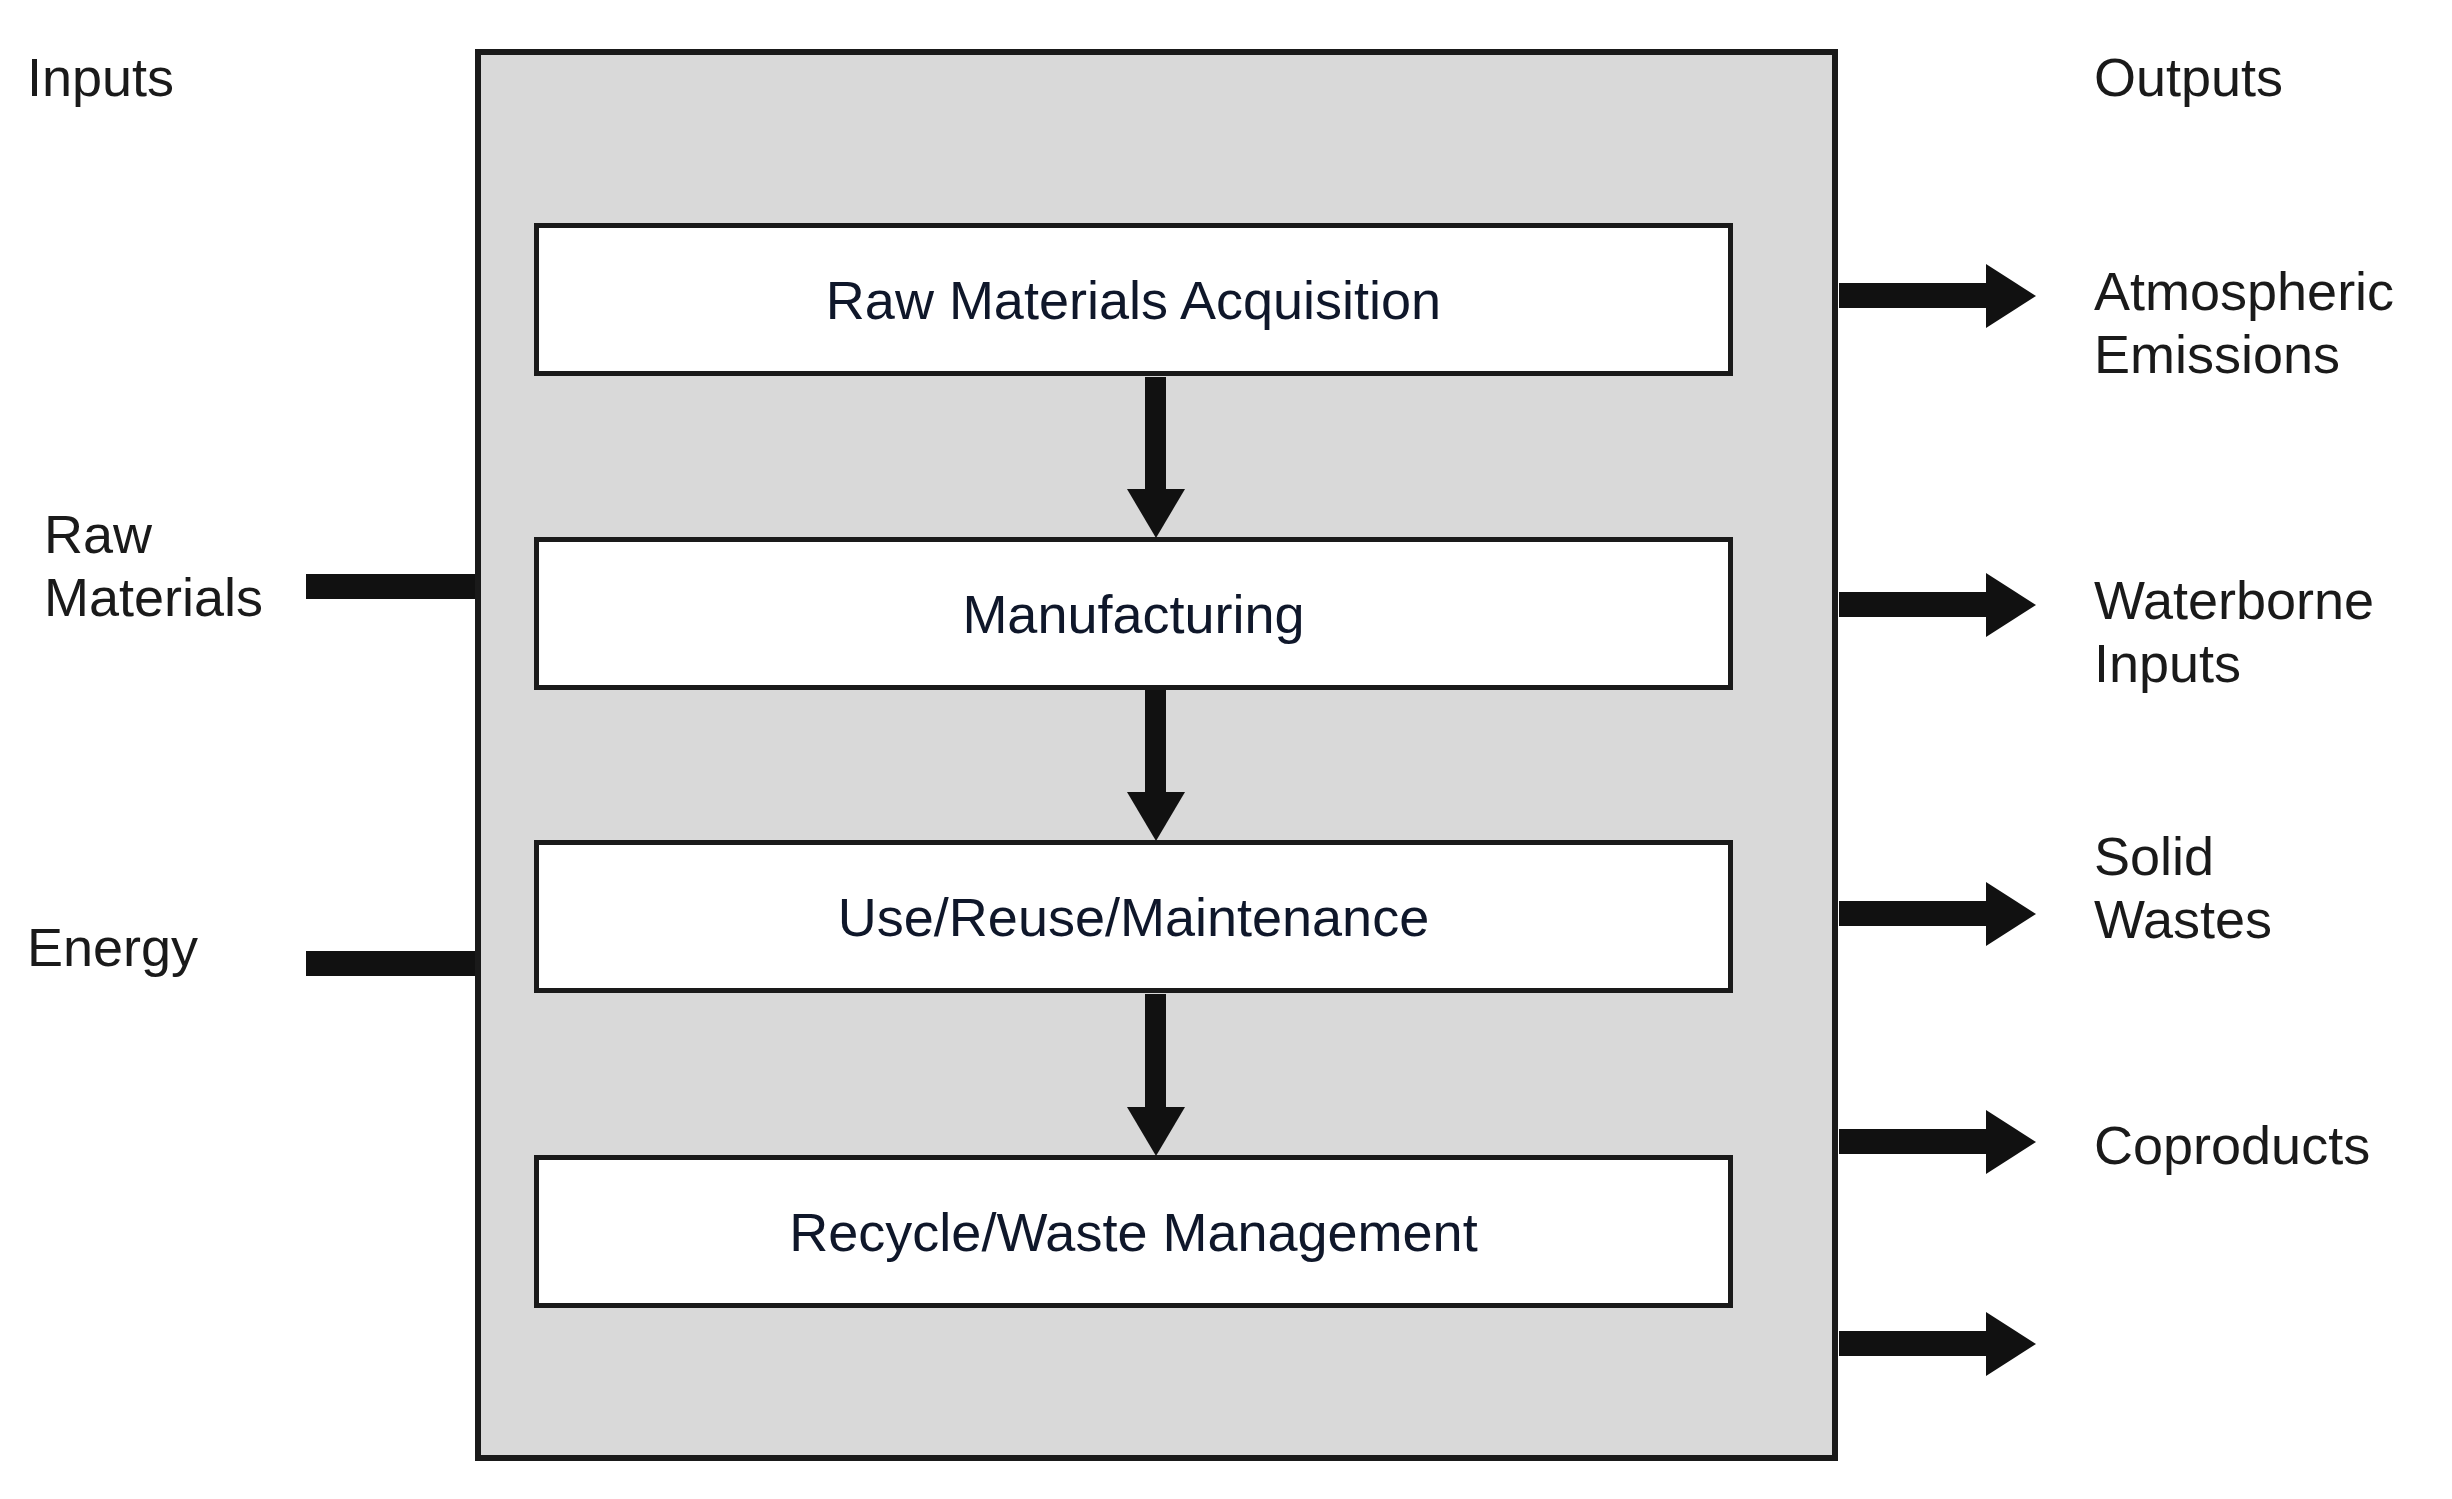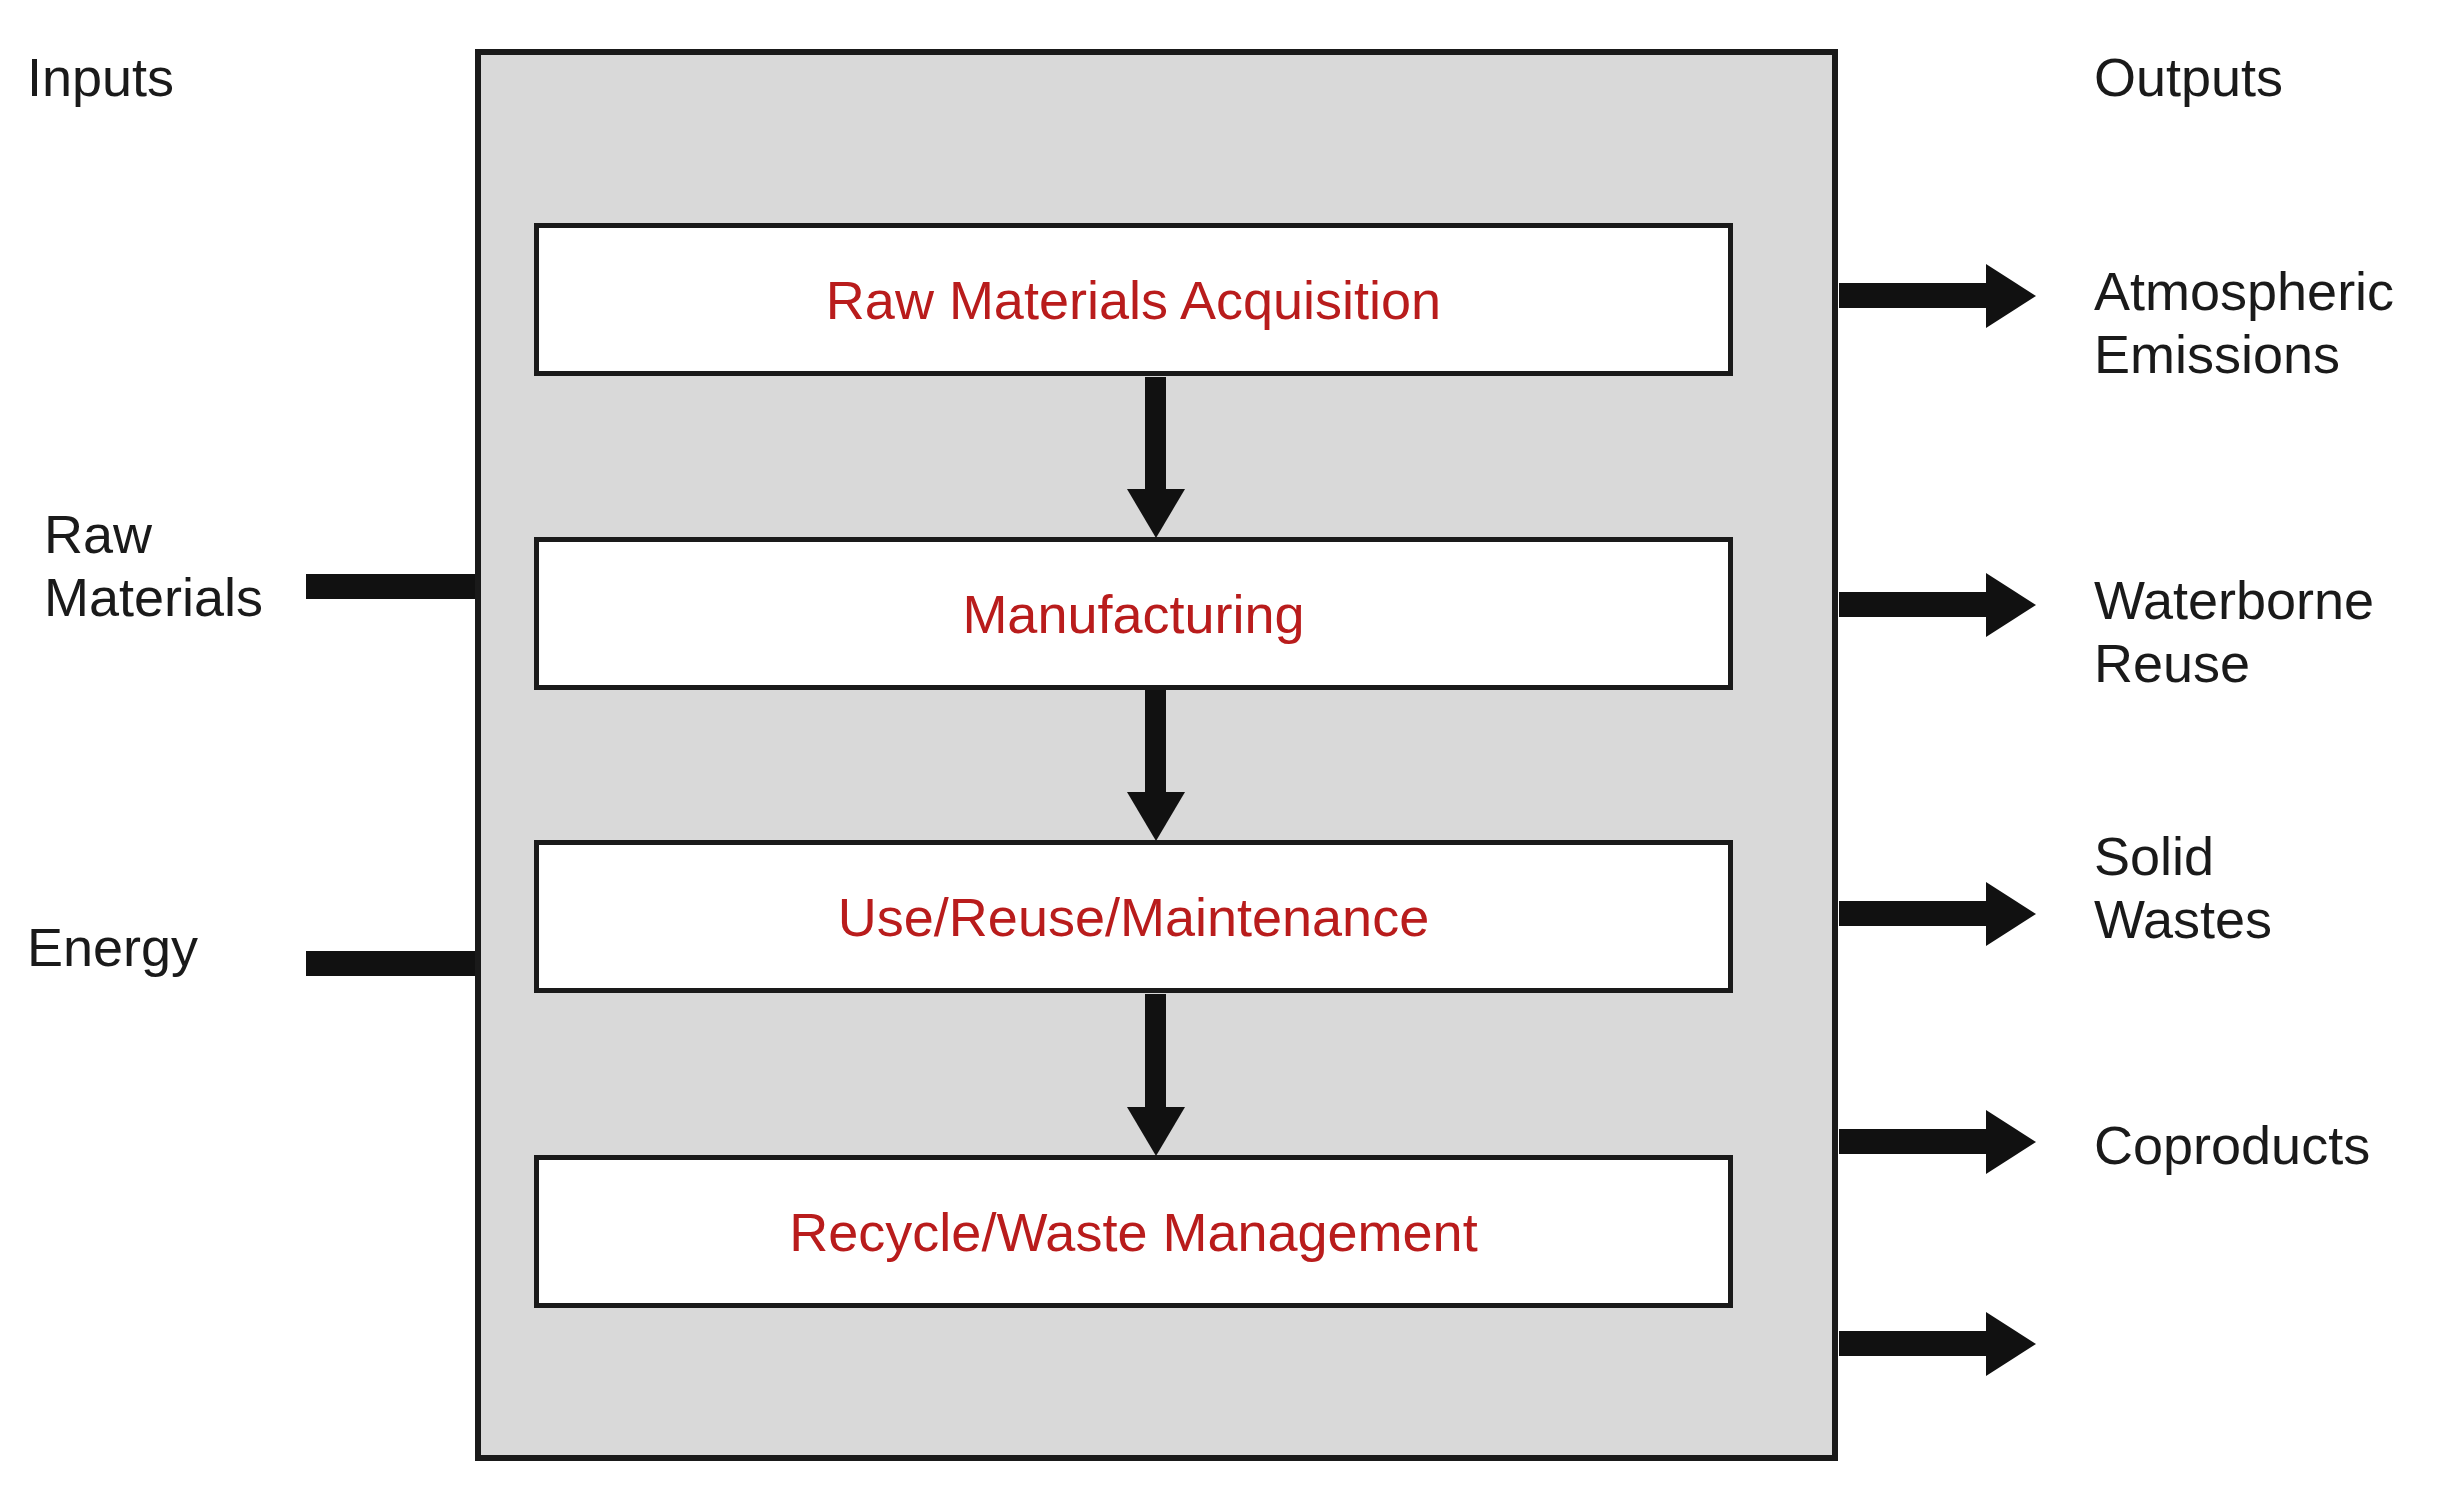--- a/index.html
+++ b/index.html
@@ -68,21 +68,21 @@
     height: 153px;
     background: #ffffff;
     border: 5.8px solid #1a1a1a;
     box-sizing: border-box;
     display: flex;
     align-items: center;
     justify-content: center;
   }
   .stage-box .stage-label {
     font-size: 54px;
-    color: #b91c1c;
+    color: #0f172a;
     white-space: pre;
     line-height: 1;
   }
   #stage-box-0 { top: 223px; }
   #stage-box-1 { top: 537px; }
   #stage-box-2 { top: 840px; text-align: right; }
   #stage-box-3 { top: 1155px; }
 
   
   .v-arrow {
@@ -237,21 +237,21 @@
 
   <div id="out-arrow-4" class="h-arrow out-arrow">
     <div class="shaft"></div>
     <div class="head"></div>
   </div>
 
   <div id="label-atmospheric-emissions" class="side-label">Atmospheric
 Emissions</div>
 
   <div id="label-waterborne-wastes" class="side-label">Waterborne
-Reuse</div>
+Inputs</div>
 
   <div id="label-solid-wastes" class="side-label">Solid
 Wastes</div>
 
   <div id="label-coproducts" class="side-label">Coproducts</div>
 
 
 </div>
 
 

